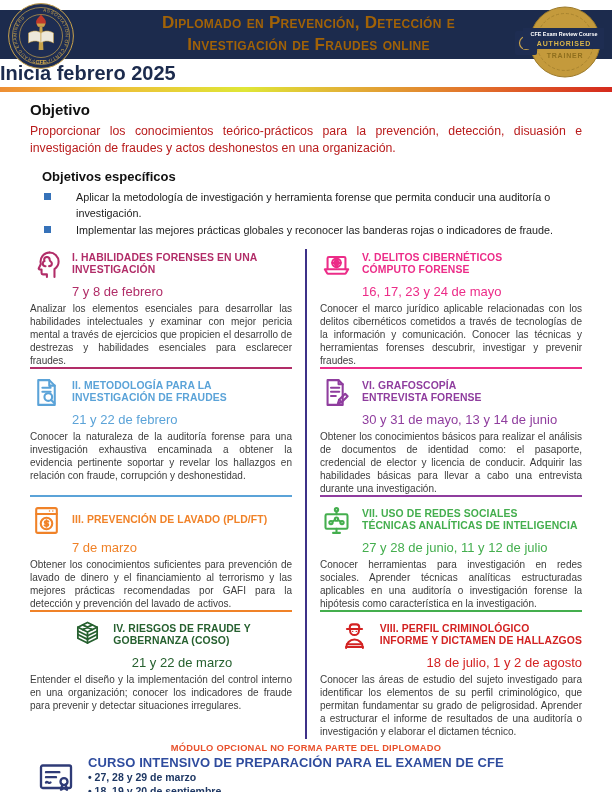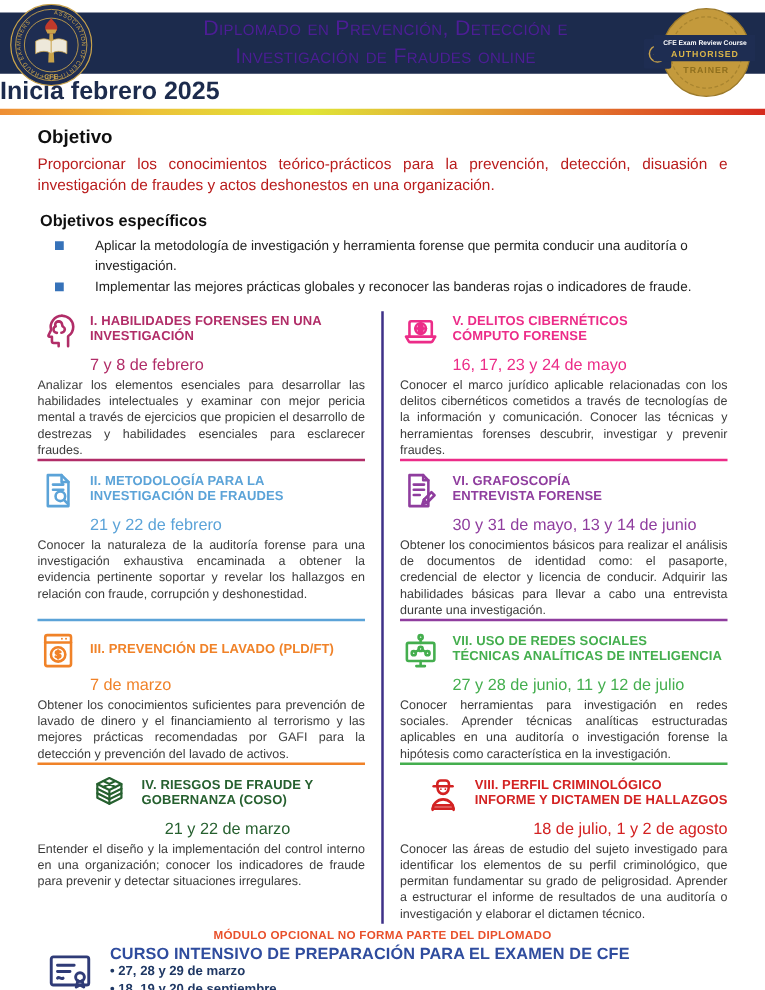--- a/index.html
+++ b/index.html
@@ -5,38 +5,38 @@
   html,body{margin:0;padding:0;}
   body{
     width:612px;height:792px;overflow:hidden;background:#ffffff;
     font-family:"Liberation Sans",sans-serif;-webkit-font-smoothing:antialiased;
   }
   
   .header{position:relative;height:92px;}
   .band{position:absolute;top:10px;left:0;right:0;height:49px;background:#1C2B4D;}
   .hdr-title{
     position:absolute;top:12px;left:120px;right:115px;text-align:center;
-    color:#4c1d95;font-size:17px;font-weight:normal;line-height:1.28;
+    color:#a16207;font-size:17px;font-weight:bold;line-height:1.28;
     font-variant:small-caps;letter-spacing:.3px;white-space:pre-line;
   }
   .start-date{
     position:absolute;top:60px;left:0;right:0;height:44px;line-height:27px;
     color:#1C2B4D;font-size:20px;font-weight:bold;
   }
   .rainbow{
     position:absolute;top:87px;left:0;right:0;height:5px;
     background:linear-gradient(90deg,#EE8E34 0%,#ECC238 20%,#DFE636 40%,#E2B337 56%,#E2702B 78%,#D52A1D 100%);
   }
   .logo{position:absolute;top:3px;left:8px;width:66px;height:66px;}
   .badge{position:absolute;top:4px;right:8px;width:102px;height:80px;}
   
   .content{padding:0 30px;}
   .objetivo-h{font-size:15px;font-weight:bold;color:#101010;margin:9px 0 5px;}
   .objetivo-p{font-size:12.3px;line-height:1.42;text-align:justify;color:#b91c1c;margin:0;}
-  .espec-h{font-size:13px;font-weight:bold;color:#101010;margin:11px 2px 6px;}
+  .espec-h{font-size:13px;font-weight:bold;color:#101010;margin:11px 12px 6px;}
   .bullet-row{display:flex;gap:25px;font-size:10.8px;line-height:1.45;color:#222;padding-left:14px;margin:2px 0;}
   .bullet-sq{width:7px;height:7px;background:currentColor;margin-top:3px;flex:none;}
   
   .modules{position:relative;margin:9px 30px 0;}
   .grid{display:grid;grid-template-columns:1fr 1fr;column-gap:28px;row-gap:7px;}
   .divider{position:absolute;left:50%;top:1px;bottom:1px;width:2px;transform:translateX(-50%);background:currentColor;}
   .cell{display:flex;flex-direction:column;min-height:100px;}
   .mod-head{display:flex;gap:9px;align-items:center;}
   .micon{width:33px;height:33px;flex:none;}
   .mod-title{font-size:10.4px;font-weight:bold;line-height:1.2;white-space:pre-line;letter-spacing:.1px;}

